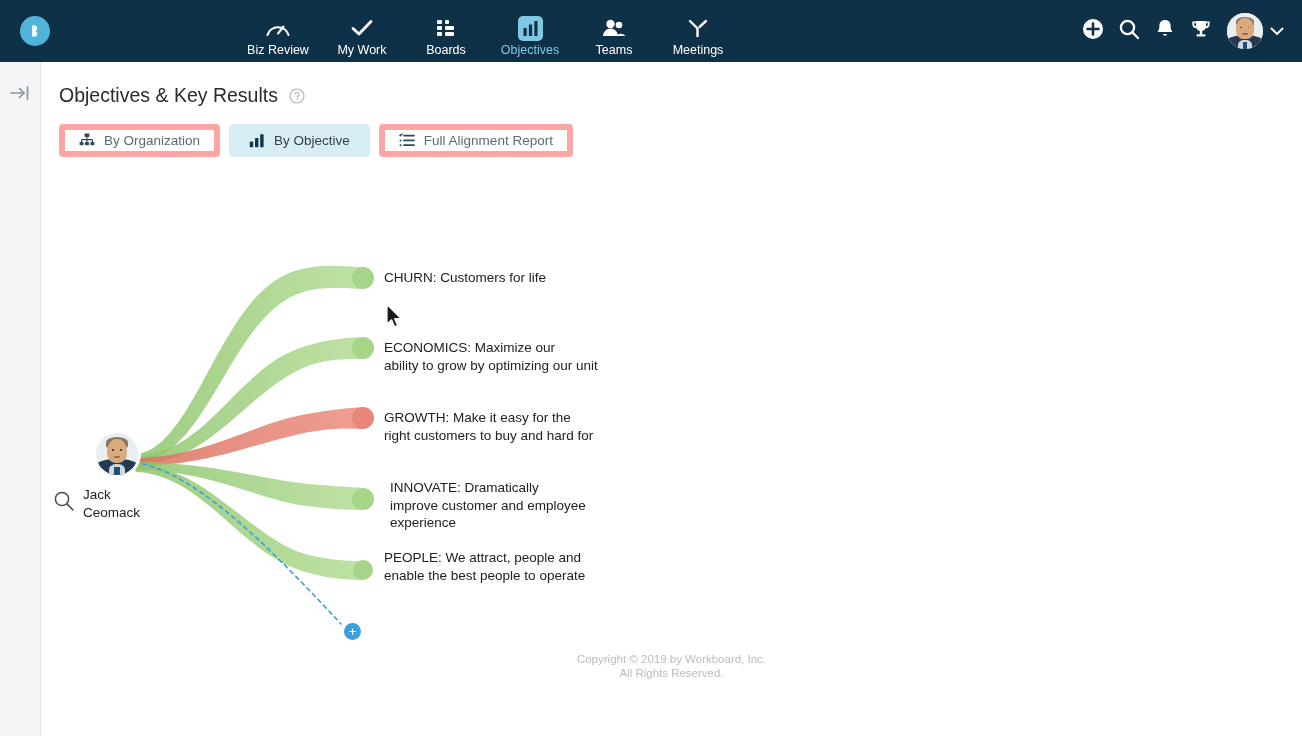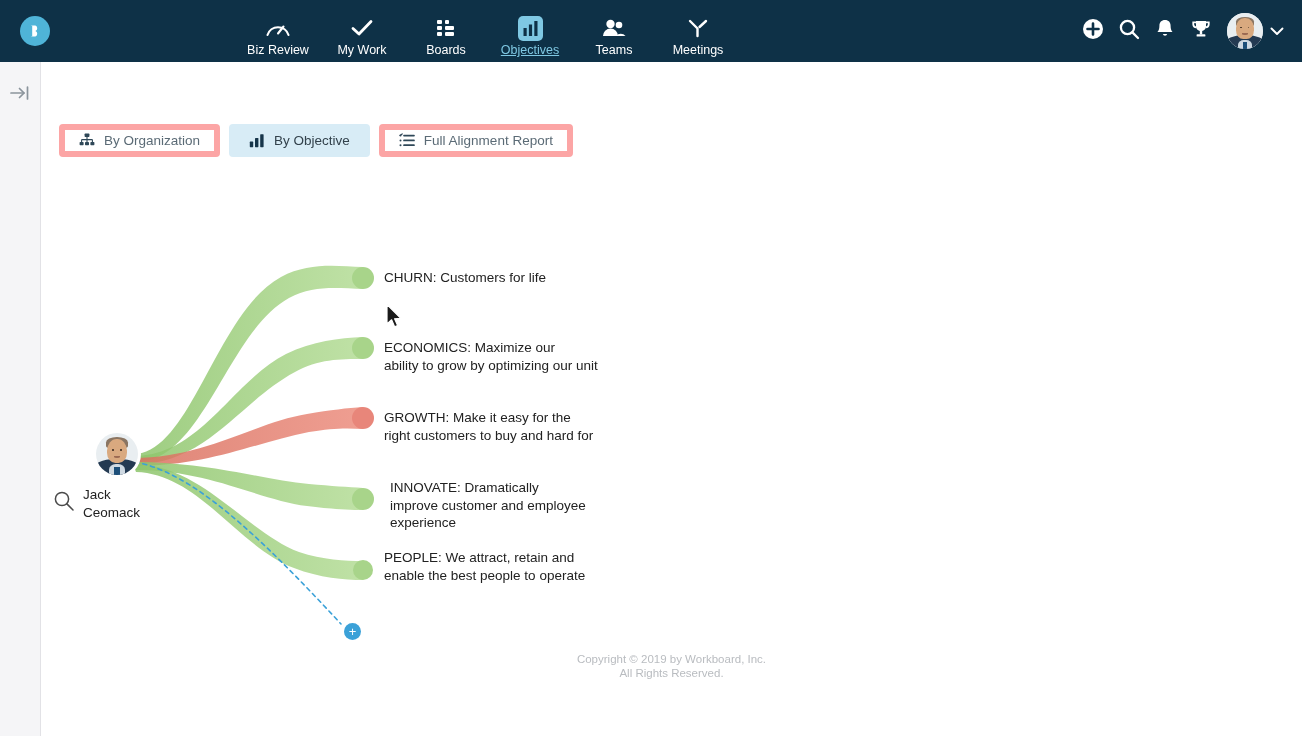--- a/index.html
+++ b/index.html
@@ -53,21 +53,21 @@
   .navitem .nav-ico {
     height: 24px;
     display: flex; align-items: center; justify-content: center;
     margin-bottom: 3px;
   }
   .navitem .nav-lbl {
     color: #ffffff;
     font-size: 12.5px;
     white-space: nowrap;
   }
-  .navitem.active .nav-lbl { color: #7fc8e3; text-decoration: underline; }
+  .navitem.active .nav-lbl { color: #7fc8e3; }
 
   #header-actions {
     margin-left: auto;
     display: flex; align-items: center;
     margin-right: 18px;
   }
   .hicon {
     width: 36px; height: 40px;
     display: flex; align-items: center; justify-content: center;
     cursor: pointer;
@@ -389,20 +389,30 @@
     <svg width="22" height="18" viewBox="0 0 22 18">
       <path d="M2 9 H15" stroke="#8b949c" stroke-width="1.7" stroke-linecap="round"></path>
       <path d="M10.5 4.5 L15 9 L10.5 13.5" fill="none" stroke="#8b949c" stroke-width="1.7" stroke-linecap="round" stroke-linejoin="round"></path>
       <path d="M18.5 3 V15" stroke="#8b949c" stroke-width="1.7" stroke-linecap="round"></path>
     </svg>
   </div>
 </div>
 
 <div id="content">
 
+  <div id="page-title-row">
+    <div id="page-title">Objectives &amp; Key Results</div>
+    <span id="help-icon">
+      <svg width="16" height="16" viewBox="0 0 16 16">
+        <circle cx="8" cy="8" r="7" fill="none" stroke="#a9b0b6" stroke-width="1.1"></circle>
+        <path d="M5.9 6.2 a2.1 2.1 0 1 1 2.6 2.2 v1.3" fill="none" stroke="#a9b0b6" stroke-width="1.1" stroke-linecap="round"></path>
+        <circle cx="8.1" cy="11.6" r="0.75" fill="#a9b0b6"></circle>
+      </svg>
+    </span>
+  </div>
 
   <div id="tabbar">
 
     <div class="tabbtn">
       <span class="tab-ico">
         <svg width="16" height="15" viewBox="0 0 16 15">
           <rect x="5.6" y="0.5" width="4.8" height="3.4" rx="0.7" fill="#2f4858"></rect>
           <path d="M8 3.9 V6.6 M2.6 6.6 H13.4 M2.6 6.6 V9 M8 6.6 V9 M13.4 6.6 V9" stroke="#2f4858" stroke-width="1.1" fill="none"></path>
           <rect x="0.6" y="9" width="4" height="3.2" rx="0.7" fill="#2f4858"></rect>
           <rect x="6" y="9" width="4" height="3.2" rx="0.7" fill="#2f4858"></rect>
@@ -522,21 +532,21 @@
       <div>GROWTH: Make it easy for the</div>
       <div>right customers to buy and hard for</div>
     </div>
 
     <div class="obj-label" style="left:349px; top:417px; width:260px;">
       <div>INNOVATE: Dramatically</div>
       <div>improve customer and employee experience</div>
     </div>
 
     <div class="obj-label" style="left:343px; top:487px;">
-      <div>PEOPLE: We attract, retain and</div>
+      <div>PEOPLE: We attract, people and</div>
       <div>enable the best people to operate</div>
     </div>
 
     <div id="add-node">+</div>
 
     <div id="cursor">
       <svg width="20" height="28" viewBox="0 0 20 28">
         <path d="M2 1.5 L2 21 L6.6 16.8 L9.6 23.8 L12.6 22.5 L9.6 15.8 L15.8 15.4 Z" fill="#1a1a1a" stroke="#ffffff" stroke-width="1.2" stroke-linejoin="round"></path>
       </svg>
     </div>

